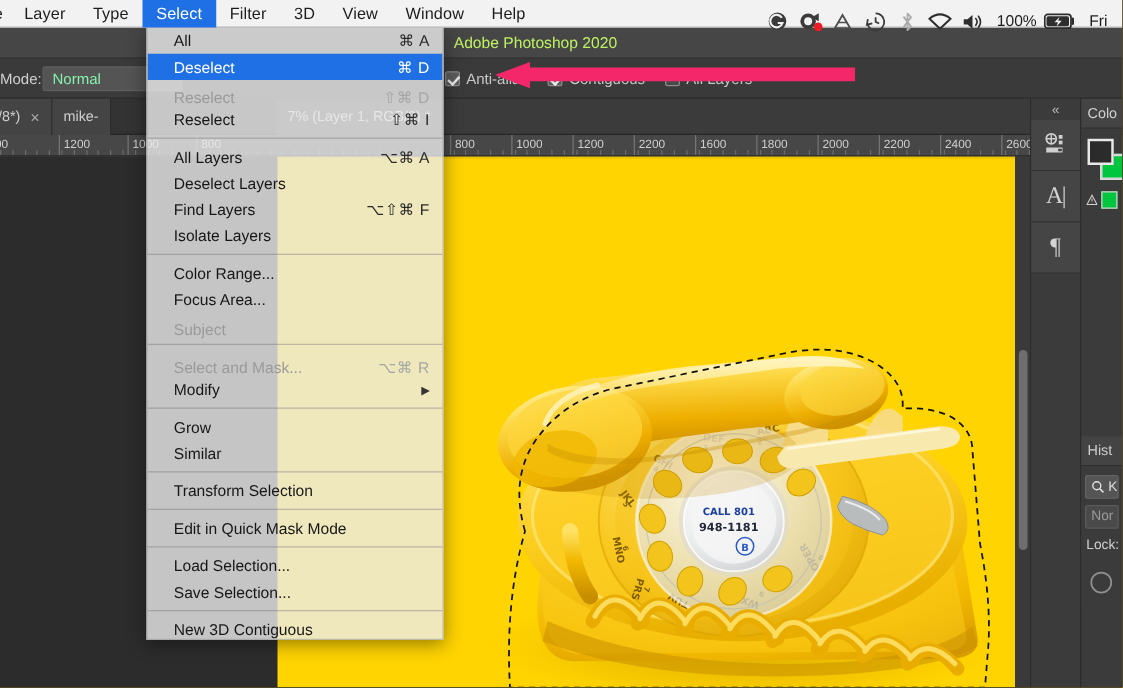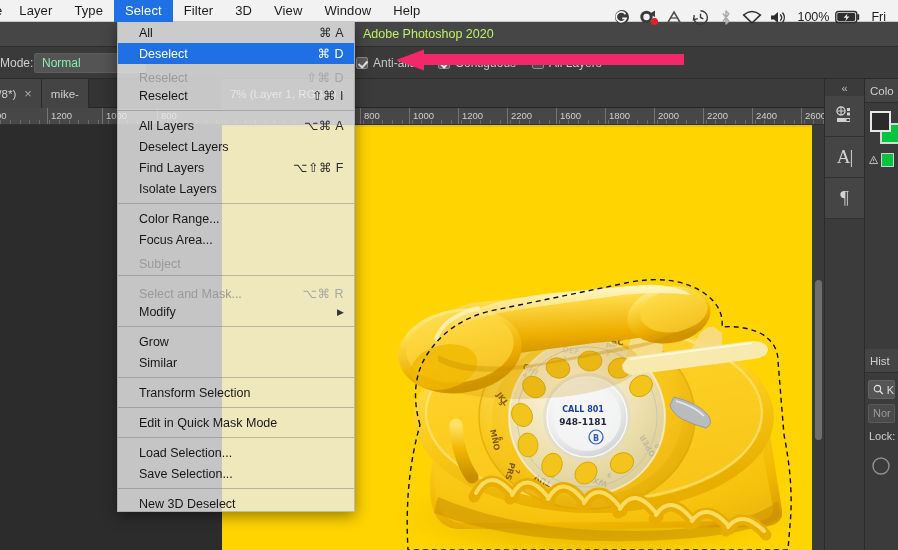--- a/index.html
+++ b/index.html
@@ -865,21 +865,21 @@
       </div>
       <div class="msep"></div>
       <div class="mi">
         <span class="lbl">Load Selection...</span>
       </div>
       <div class="mi">
         <span class="lbl">Save Selection...</span>
       </div>
       <div class="msep"></div>
       <div class="mi">
-        <span class="lbl">New 3D Deselect</span>
+        <span class="lbl">New 3D Contiguous</span>
       </div>
     </div>
 
   <svg class="pink-arrow" viewBox="0 0 318 22">
     <path d="M318 5 L58 5 L58 0.5 L30 11 L58 21.5 L58 16 L318 16 Z" fill="#F5276B"></path>
   </svg>
 
 </div>
 
 </body></html>

